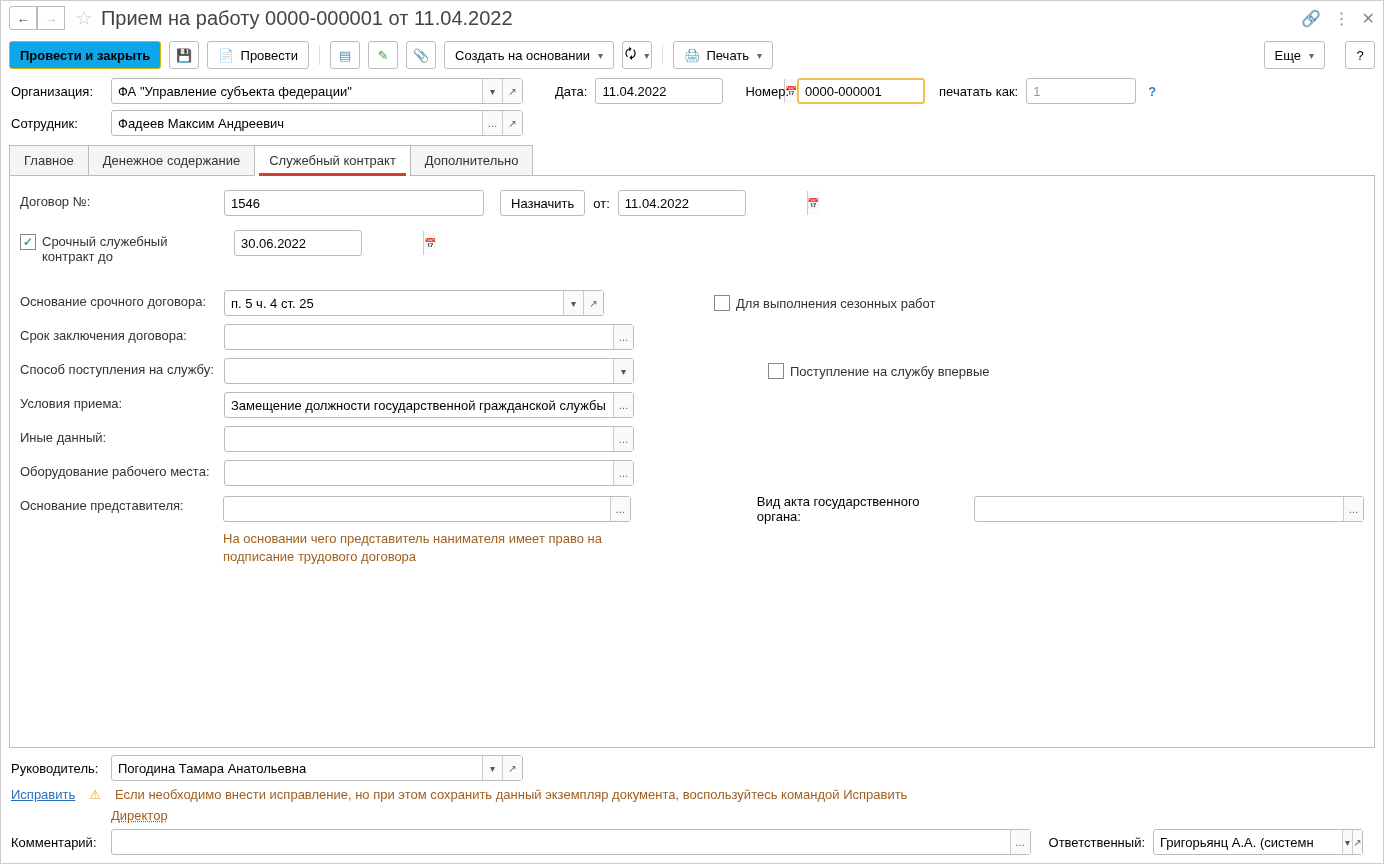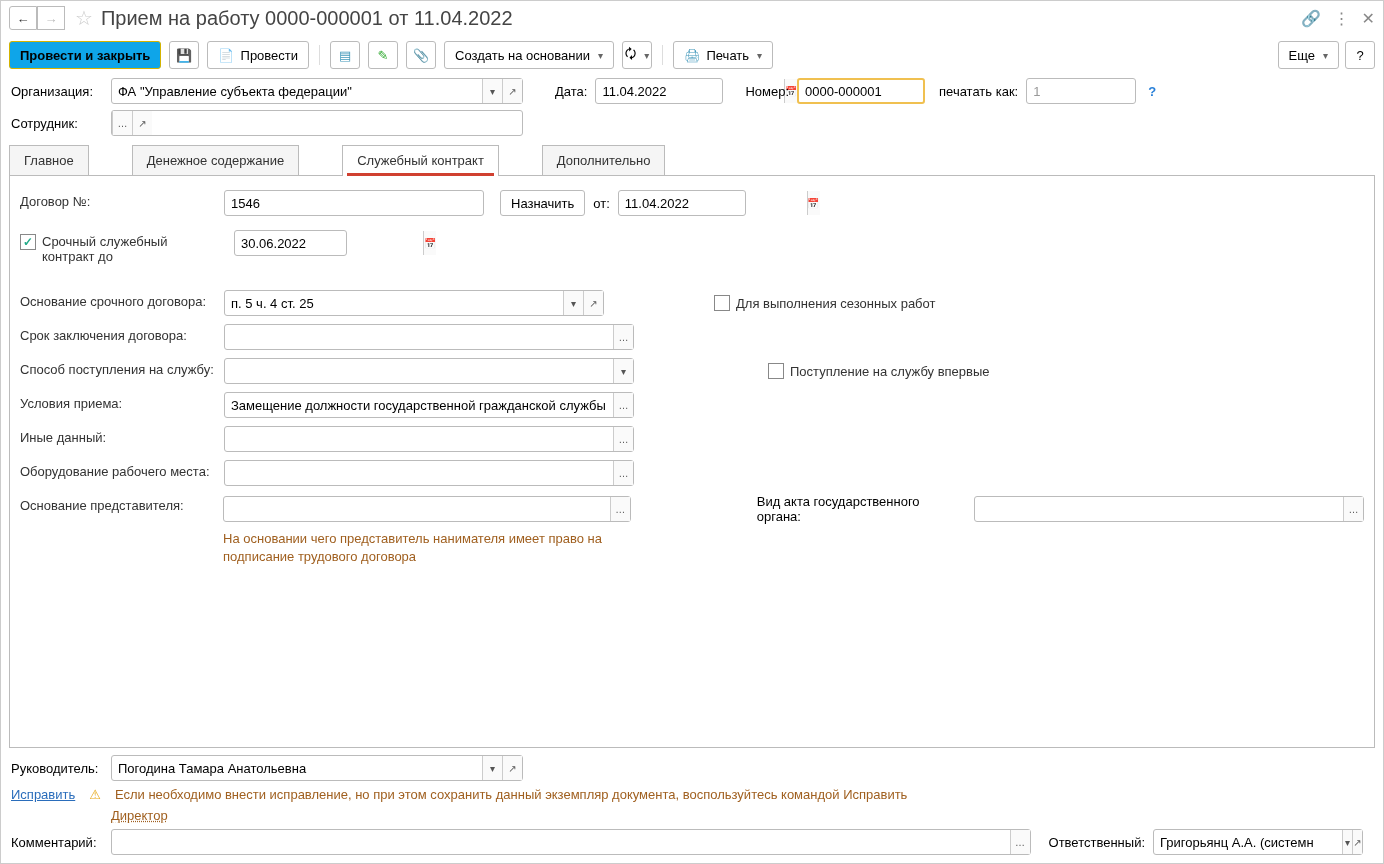--- a/index.html
+++ b/index.html
@@ -15,33 +15,33 @@
 .title-actions { display: flex; gap: 12px; align-items: center; }
 .title-actions span { cursor: pointer; color: #888; font-size: 16px; }
 
 
 .toolbar { display: flex; align-items: center; gap: 8px; padding: 6px 8px; }
 .btn { border: 1px solid #bbb; background: #fff; border-radius: 3px; padding: 5px 10px; cursor: pointer; display: flex; align-items: center; gap: 6px; height: 28px; font-size: 13px; }
 .btn.primary { background: #0ea5e9; border-color: #d4b300; font-weight: bold; }
 .btn.icon-only { padding: 5px 7px; width: 30px; justify-content: center; }
 .btn .caret { font-size: 10px; color: #666; margin-left: 2px; }
 .sep { width: 1px; height: 20px; background: #ddd; margin: 0 2px; }
-.toolbar-right { margin-left: auto; display: flex; gap: 6px; }
+.toolbar-right { margin-left: auto; display: flex; gap: 20px; }
 
 
 .form-row { display: flex; align-items: center; gap: 8px; padding: 3px 10px; }
 .label { font-size: 13px; color: #000000; }
 .input-group { display: flex; border: 1px solid #bbb; border-radius: 3px; height: 26px; background: #fff; align-items: center; }
 .input-group input { border: none; outline: none; padding: 0 6px; flex: 1; font-size: 13px; background: transparent; }
 .input-group .ib-btn { width: 20px; height: 100%; border-left: 1px solid #ccc; display: flex; align-items: center; justify-content: center; cursor: pointer; font-size: 10px; color: #555; background: #fafafa; }
 .input-highlight { border: 2px solid #f0c050; }
 .help-icon { color: #2980d9; cursor: pointer; font-weight: bold; margin-left: 4px; }
 
 
-.tabs { display: flex; border-bottom: 1px solid #bbb; margin: 6px 8px 0 8px; gap: 44px; }
+.tabs { display: flex; border-bottom: 1px solid #bbb; margin: 6px 8px 0 8px; }
 .tab { padding: 7px 14px; cursor: pointer; background: #f5f5f5; border: 1px solid #bbb; border-bottom: none; margin-right: -1px; position: relative; }
 .tab.active { background: #fff; }
 .tab.active::after { content: ''; position: absolute; left: 4px; right: 4px; bottom: -1px; height: 3px; background: #d04030; }
 .tab.active::before { content: ''; position: absolute; left: 0; right: 0; bottom: -1px; height: 1px; background: #fff; }
 
 
 .content { border: 1px solid #bbb; border-top: none; margin: 0 8px; padding: 10px 8px; height: 572px; }
 .c-row { display: flex; align-items: flex-start; gap: 8px; padding: 4px 2px; }
 .c-label { width: 196px; padding-top: 4px; font-size: 13px; }
 .c-field { display: flex; align-items: center; gap: 8px; }
@@ -132,20 +132,21 @@
   <span class="label" style="margin-left:6px">печатать как:</span>
   <div class="input-group" style="width:110px">
     <input style="color: rgb(153, 153, 153);" value="1">
   </div>
   <span class="help-icon">?</span>
 </div>
 
 <div class="form-row">
   <span class="label" style="width:92px">Сотрудник:</span>
   <div class="input-group" style="width:412px">
+    <input value="Фадеев Максим Андреевич" style="">
     <div class="ib-btn">…</div>
     <div class="ib-btn">↗</div>
   </div>
 </div>
 
 <div class="tabs">
   <div class="tab">Главное</div>
   <div class="tab">Денежное содержание</div>
   <div class="tab active">Служебный контракт</div>
   <div class="tab">Дополнительно</div>
@@ -166,21 +167,21 @@
       </div>
     </div>
   </div>
 
   <div class="c-row" style="margin-top:6px">
     <div class="c-label" style="width:auto;display:flex;align-items:flex-start;gap:6px">
       <div class="checkbox">✓</div>
       <span style="width:170px;display:inline-block">Срочный служебный контракт до</span>
     </div>
     <div class="c-field" style="margin-left:14px">
-      <div class="input-group" style="width:113px">
+      <div class="input-group" style="width:128px">
         <input value="30.06.2022" style="">
         <div class="ib-btn">📅</div>
       </div>
     </div>
   </div>
 
   <div class="c-row" style="margin-top:18px">
     <div class="c-label">Основание срочного договора:</div>
     <div class="c-field">
       <div class="input-group" style="width:380px">

